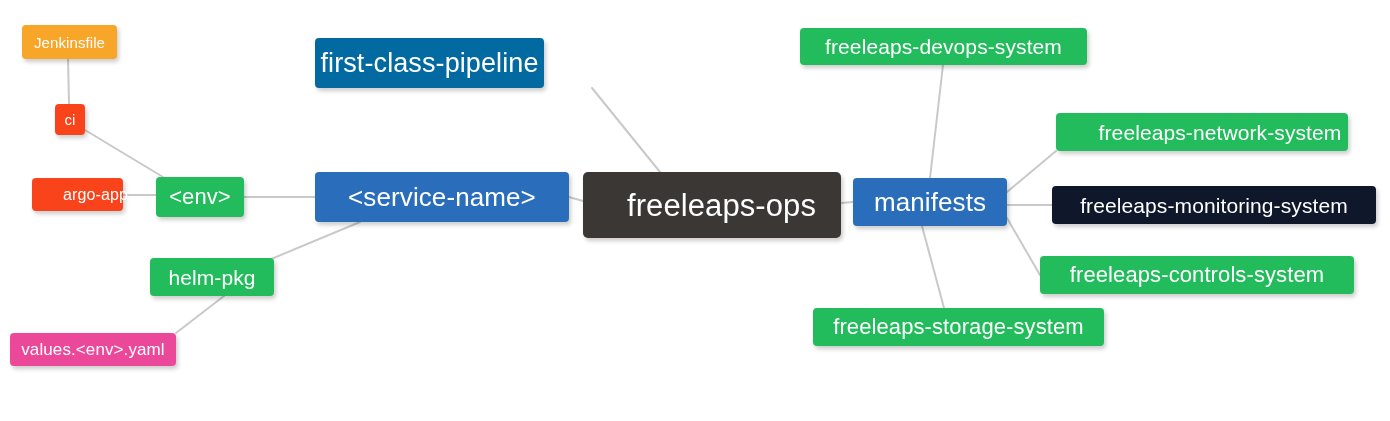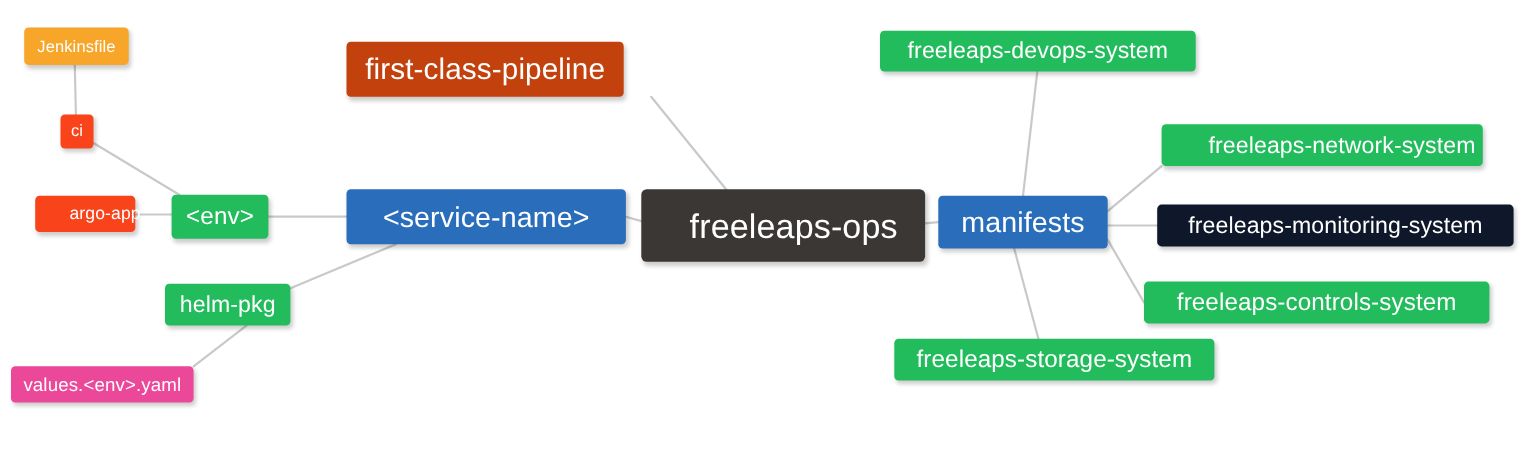--- a/index.html
+++ b/index.html
@@ -73,33 +73,33 @@
       <line class="edge" x1="943" y1="65" x2="930" y2="178" stroke="#c9c9c9"></line>
       <line class="edge" x1="1056" y1="151" x2="1007" y2="192" stroke="#c9c9c9"></line>
       <line class="edge" x1="1052" y1="205" x2="1007" y2="205" stroke="#c9c9c9"></line>
       <line class="edge" x1="1040" y1="275" x2="1007" y2="218" stroke="#c9c9c9"></line>
       <line class="edge" x1="944" y1="308" x2="922" y2="226" stroke="#c9c9c9"></line>
     </svg>
   <div id="node-layer">
       <div class="node node-root" style="left: 583px; top: 172px; width: 258px; height: 66px; background: rgb(59, 55, 53); font-size: 31px;">
         <span class="node-label">freeleaps-ops</span>
       </div>
-      <div class="node" style="left: 315px; top: 38px; width: 252px; height: 50px; background: #c2410c; font-size: 27px;">
+      <div class="node" style="left: 315px; top: 38px; width: 229px; height: 50px; background: #0369a1; font-size: 27px;">
         <span class="node-label">first-class-pipeline</span>
       </div>
       <div class="node" style="left: 315px; top: 172px; width: 254px; height: 50px; background: rgb(42, 110, 187); font-size: 26px;">
         <span class="node-label">&lt;service-name&gt;</span>
       </div>
       <div class="node" style="left: 853px; top: 178px; width: 154px; height: 48px; background: rgb(42, 110, 187); font-size: 26px;">
         <span class="node-label">manifests</span>
       </div>
       <div class="node" style="left: 156px; top: 177px; width: 88px; height: 40px; background: rgb(34, 188, 92); font-size: 22px;">
         <span class="node-label">&lt;env&gt;</span>
       </div>
-      <div class="node" style="left: 150px; top: 258px; width: 114px; height: 38px; background: rgb(34, 188, 92); font-size: 21px;">
+      <div class="node" style="left: 150px; top: 258px; width: 124px; height: 38px; background: rgb(34, 188, 92); font-size: 21px;">
         <span class="node-label">helm-pkg</span>
       </div>
       <div class="node" style="left: 55px; top: 104px; width: 30px; height: 31px; background: rgb(249, 67, 26); font-size: 15px;">
         <span class="node-label">ci</span>
       </div>
       <div class="node" style="left: 22px; top: 25px; width: 95px; height: 34px; background: rgb(247, 166, 42); font-size: 15px;">
         <span class="node-label">Jenkinsfile</span>
       </div>
       <div class="node" style="left: 32px; top: 178px; width: 91px; height: 33px; background: rgb(249, 67, 26); font-size: 16px; padding-left: 36px;">
         <span class="node-label">argo-app</span>

